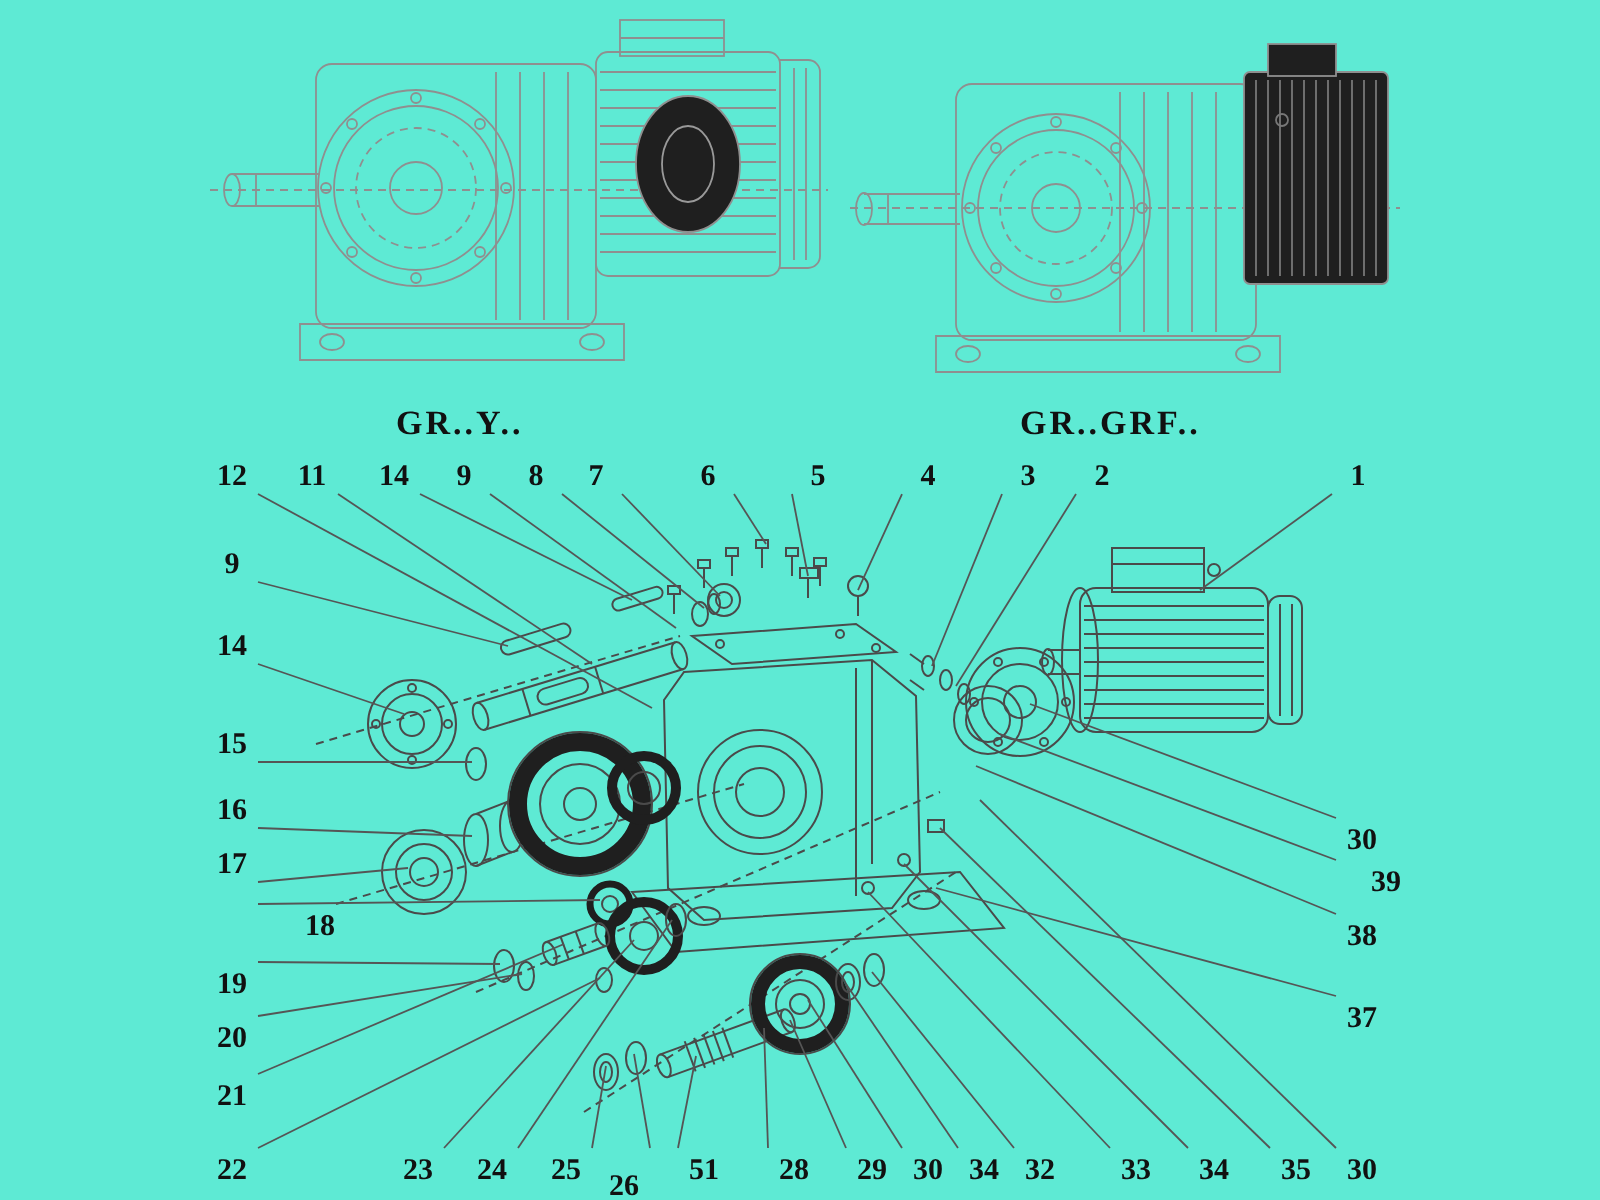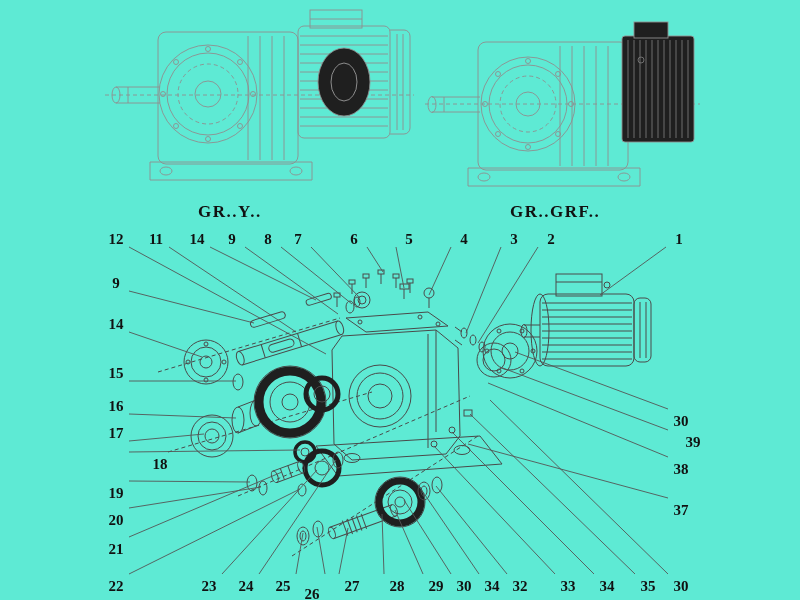--- a/index.html
+++ b/index.html
@@ -421,21 +421,21 @@
       <span class="callout" style="left: 116px; top: 433px;">17</span>
       <span class="callout" style="left: 116px; top: 464px; margin-left: 44px;">18</span>
       <span class="callout" style="left: 116px; top: 493px;">19</span>
       <span class="callout" style="left: 116px; top: 520px;">20</span>
       <span class="callout" style="left: 116px; top: 549px;">21</span>
       <span class="callout" style="left: 116px; top: 586px;">22</span>
       <span class="callout" style="left: 209px; top: 586px;">23</span>
       <span class="callout" style="left: 246px; top: 586px;">24</span>
       <span class="callout" style="left: 283px; top: 586px;">25</span>
       <span class="callout" style="left: 312px; top: 594px;">26</span>
-      <span class="callout" style="left: 352px; top: 586px;">27</span>
+      <span class="callout" style="left: 352px; top: 586px;">51</span>
       <span class="callout" style="left: 397px; top: 586px;">28</span>
       <span class="callout" style="left: 436px; top: 586px;">29</span>
       <span class="callout" style="left: 464px; top: 586px;">30</span>
       <span class="callout" style="left: 492px; top: 586px;">34</span>
       <span class="callout" style="left: 520px; top: 586px;">32</span>
       <span class="callout" style="left: 568px; top: 586px;">33</span>
       <span class="callout" style="left: 607px; top: 586px;">34</span>
       <span class="callout" style="left: 648px; top: 586px;">35</span>
       <span class="callout" style="left: 681px; top: 586px;">30</span>
       <span class="callout" style="left: 681px; top: 510px;">37</span>

